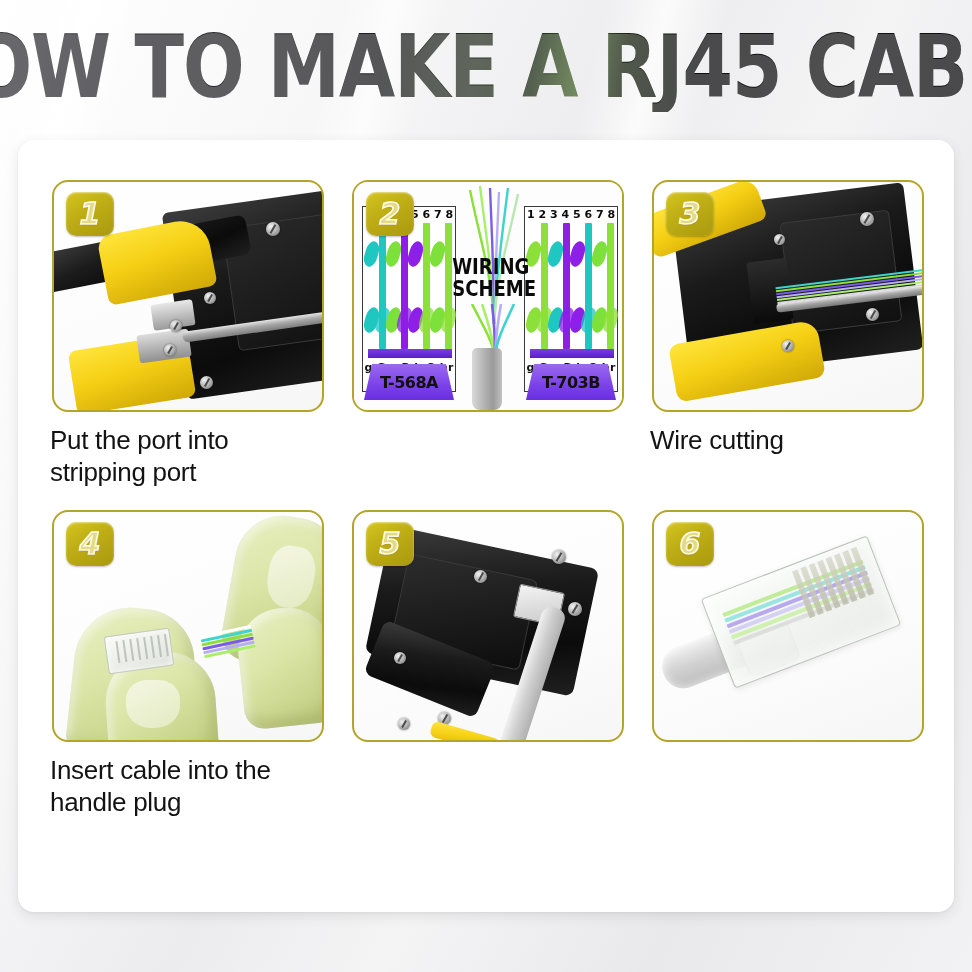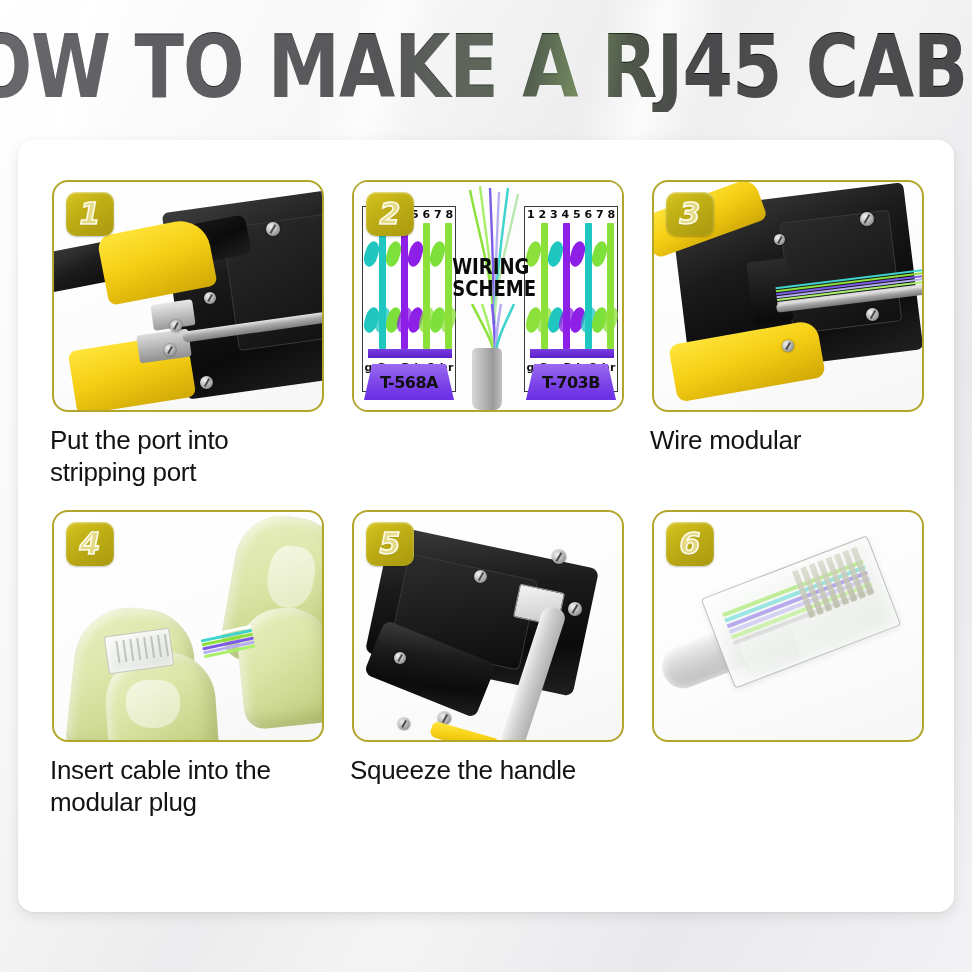--- a/index.html
+++ b/index.html
@@ -496,21 +496,21 @@
             <div class="s3-rod"></div>
             <div class="screw" style="left:206px;top:30px;width:14px;height:14px"></div>
             <div class="screw" style="left:212px;top:126px;width:13px;height:13px"></div>
             <div class="screw" style="left:120px;top:52px;width:11px;height:11px"></div>
             <div class="screw" style="left:128px;top:158px;width:12px;height:12px"></div>
           </div>
           <div class="badge">
             <span>3</span>
           </div>
         </div>
-        <div class="caption">Wire modular</div>
+        <div class="caption">Wire cutting</div>
       </div>
 
       <div class="step">
         <div class="frame">
           <div class="scene">
             <div class="glove s4-f3"></div>
             <div class="glove s4-f4"></div>
             <div class="s4-nail" style="left:214px;top:34px;width:46px;height:62px;transform:rotate(10deg)"></div>
             <div class="s4-wires">
               <i style="background:#ffffff"></i>
@@ -531,21 +531,21 @@
               <i style="left:38px"></i>
                 <i style="left:45px"></i>
                 <i style="left:52px"></i>
                 <i style="left:59px"></i>
             </div>
           </div>
           <div class="badge">
             <span>4</span>
           </div>
         </div>
-        <div class="caption">Insert cable into the modular plug</div>
+        <div class="caption">Insert cable into the handle plug</div>
       </div>
 
       <div class="step">
         <div class="frame">
           <div class="scene">
             <div class="s5-body blackbody"></div>
             <div class="s5-plate"></div>
             <div class="s5-handle blackbody"></div>
             <div class="s5-plugslot"></div>
             <div class="s5-cable"></div>
@@ -554,21 +554,20 @@
             <div class="screw" style="left:214px;top:90px;width:14px;height:14px"></div>
             <div class="screw" style="left:40px;top:140px;width:12px;height:12px"></div>
             <div class="screw" style="left:84px;top:200px;width:13px;height:13px"></div>
             <div class="screw" style="left:44px;top:206px;width:12px;height:12px"></div>
             <div class="yellow" style="position:absolute;left:76px;top:218px;width:70px;height:16px;border-radius:6px;transform:rotate(16deg)"></div>
           </div>
           <div class="badge">
             <span>5</span>
           </div>
         </div>
-        <div class="caption">Squeeze the handle</div>
       </div>
 
       <div class="step">
         <div class="frame">
           <div class="scene">
             <div class="s6-jacket"></div>
             <div class="s6-latch"></div>
             <div class="s6-plug">
               <div class="wires">
                 <i style="background:#8ce03a"></i>

